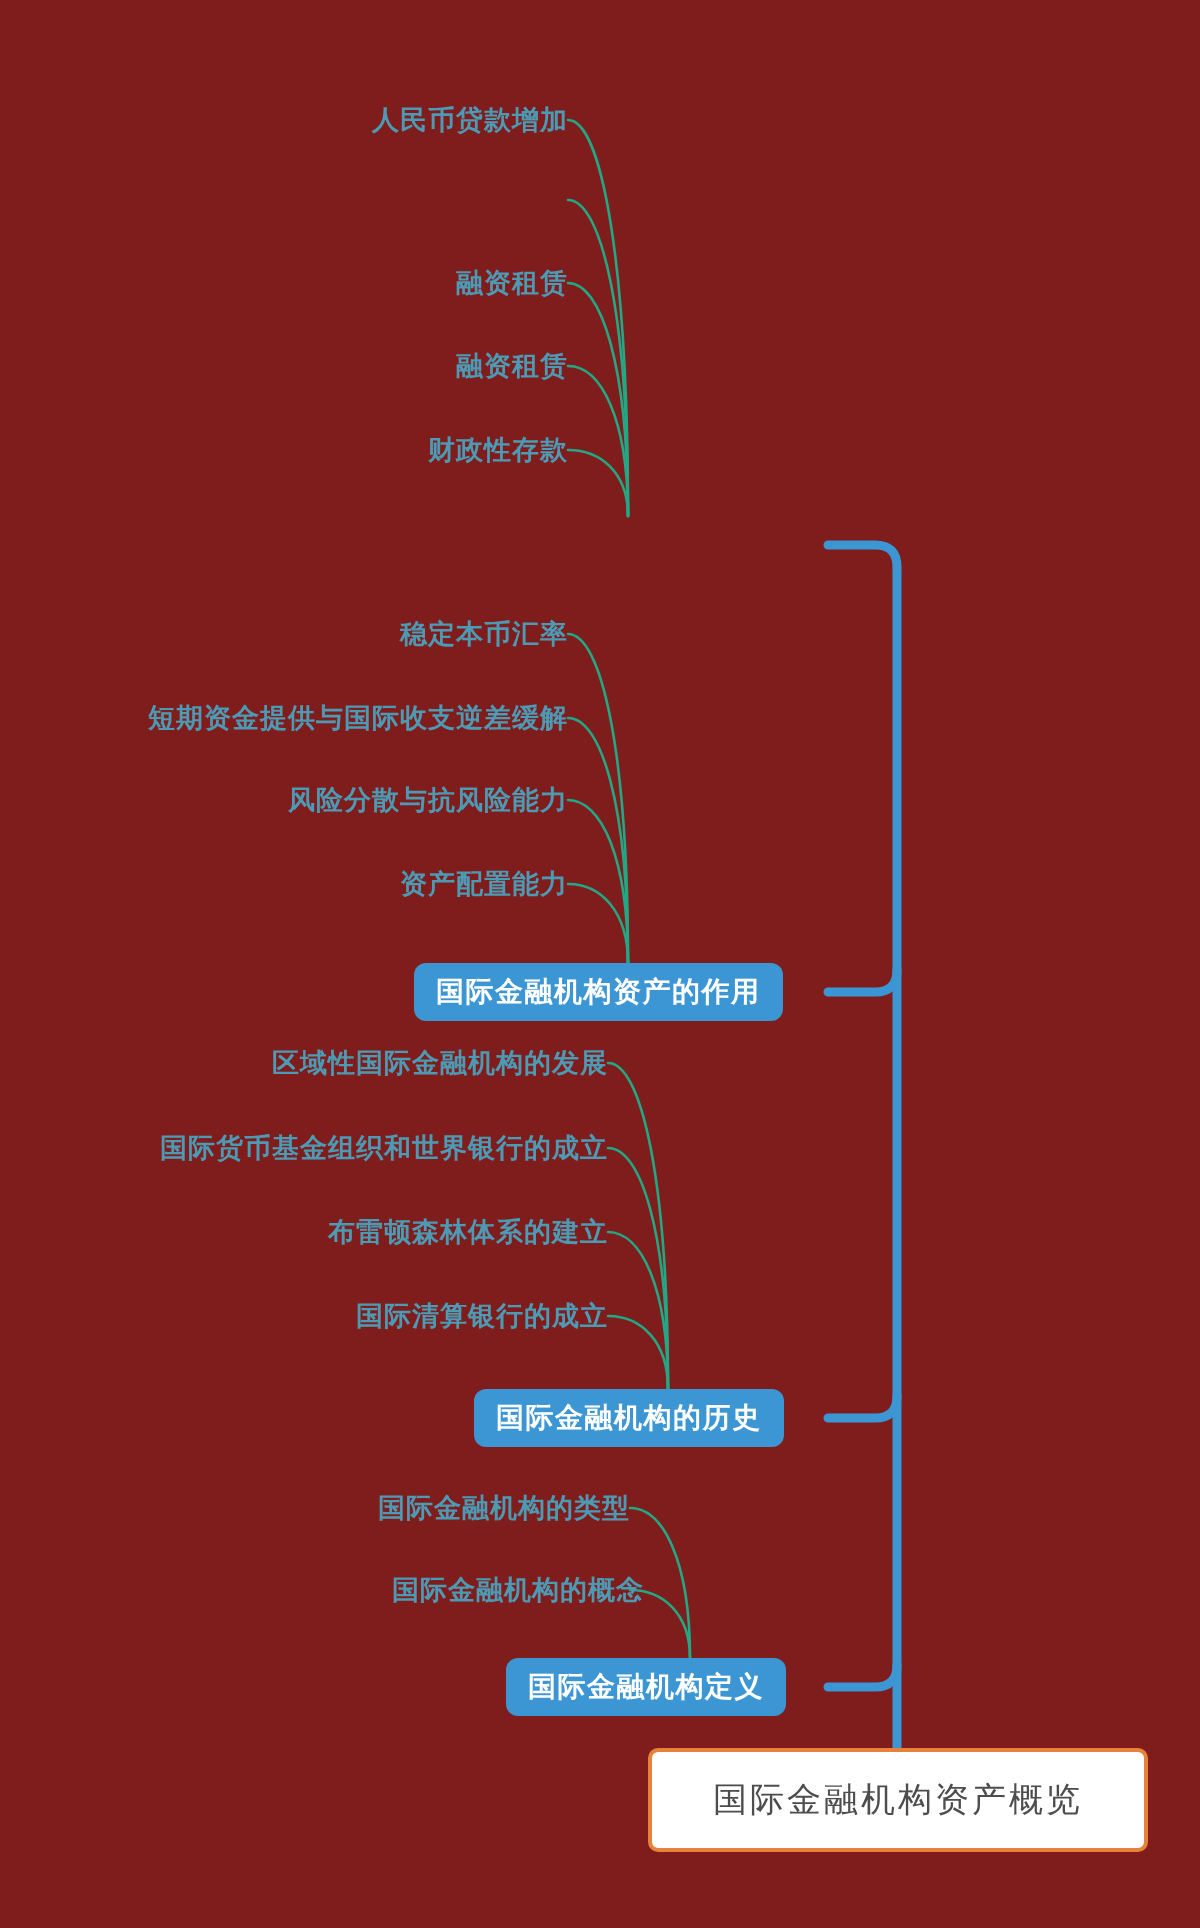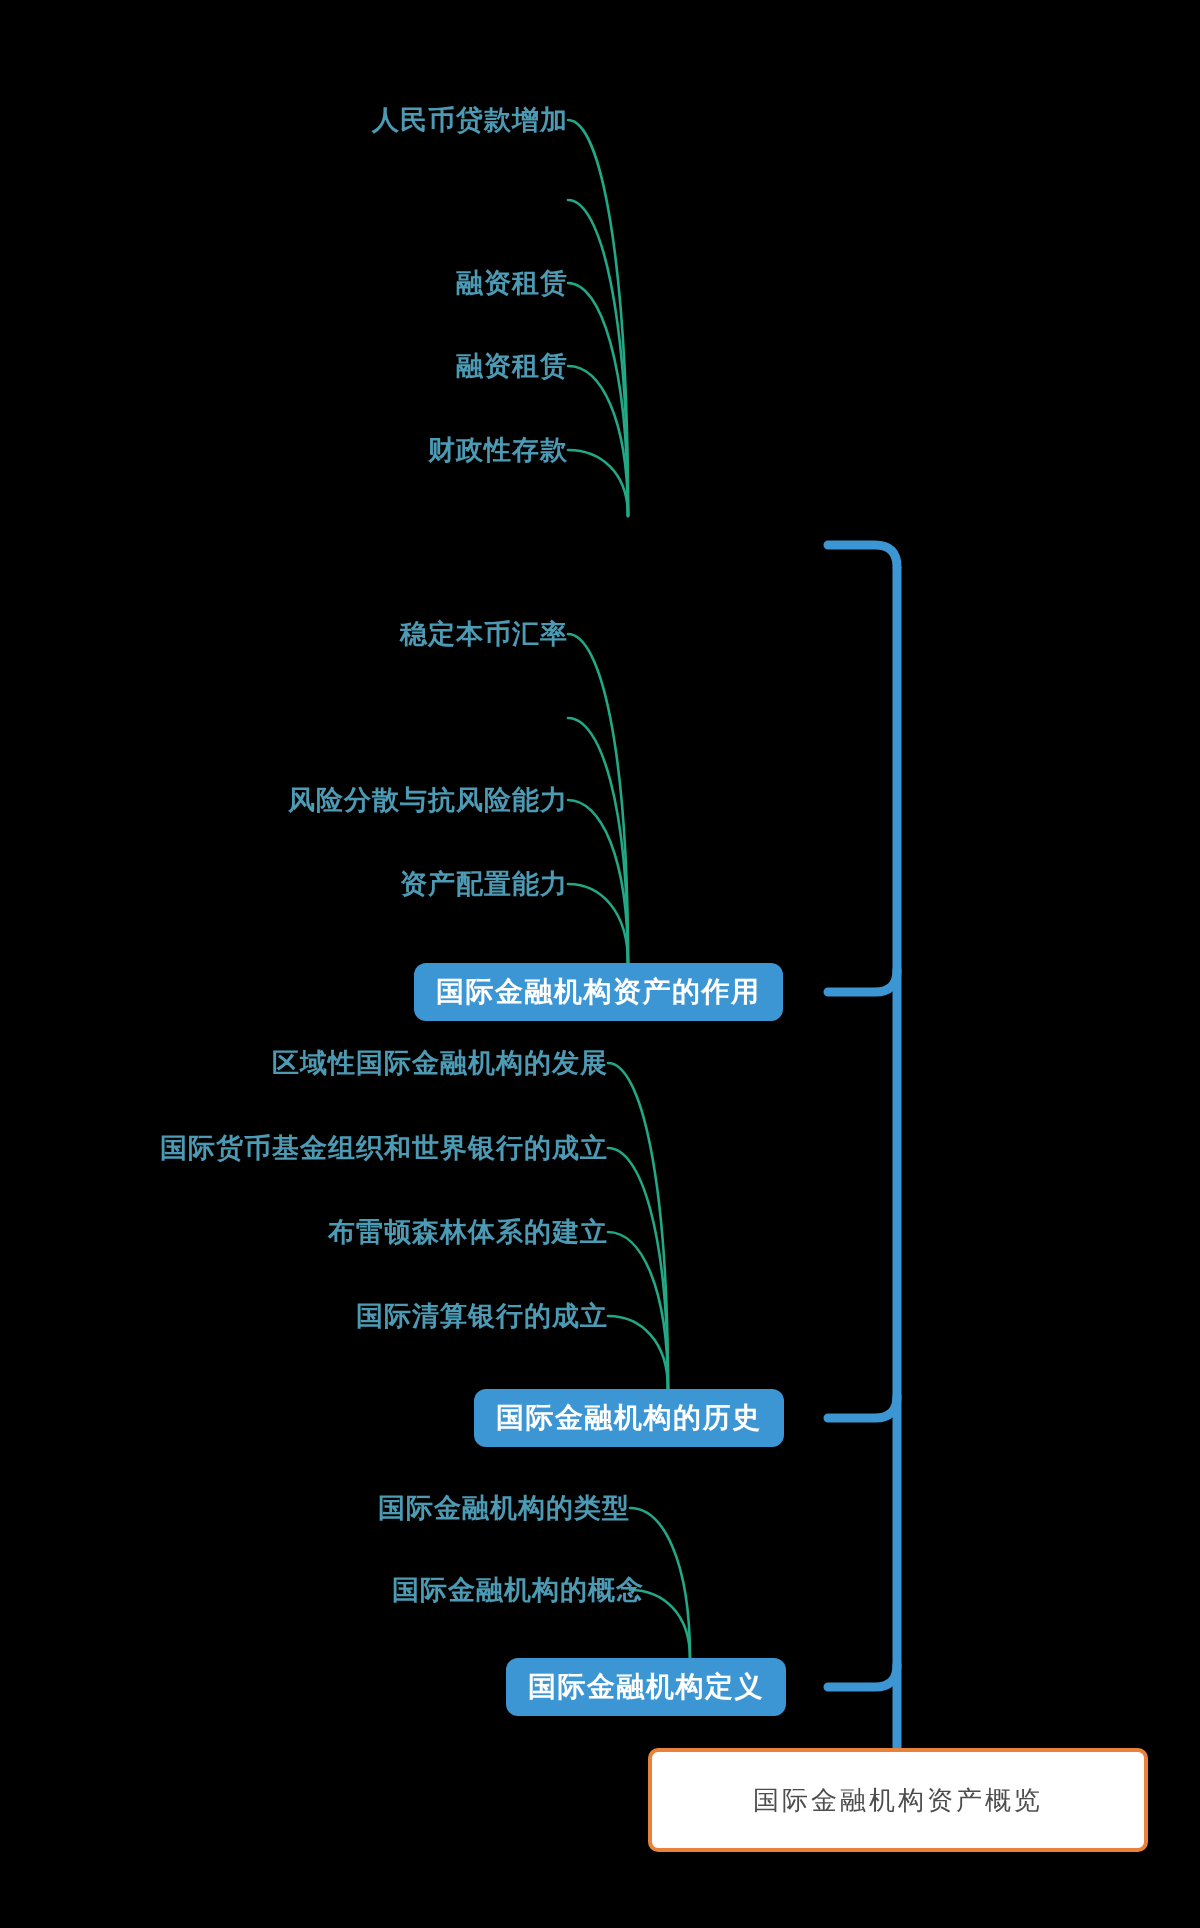--- a/index.html
+++ b/index.html
@@ -4,21 +4,21 @@
 <style>
   html,body{margin:0;padding:0;background:#ffffff;}
   body{
     font-family:"Liberation Sans","DejaVu Sans",sans-serif;
     -webkit-font-smoothing:antialiased;
   }
   #canvas{
     position:relative;
     width:1200px;
     height:1928px;
-    background:#000000;
+    background:#7f1d1d;
     overflow:hidden;
   }
   #wires{
     position:absolute;
     left:0;top:0;
     width:1200px;height:1928px;
     pointer-events:none;
   }
   
   .leaf{
@@ -53,21 +53,21 @@
   
   .root{
     position:absolute;
     display:flex;
     align-items:center;
     justify-content:center;
     background:#ffffff;
     border:4px solid #e8823a;
     border-radius:10px;
     color:#4d4d4d;
-    font-size:26px;
+    font-size:34px;
     font-weight:400;
     letter-spacing:3px;
     white-space:nowrap;
     box-sizing:border-box;
     font-family:"Liberation Serif","DejaVu Serif",serif;
   }
 </style>
 </head>
 <body>
 
@@ -95,20 +95,21 @@
       <path d="M 630 1508 C 663 1508 690 1560.5 690 1658" fill="none" stroke="#22a884" stroke-width="2.6" stroke-linecap="round"></path>
       <path d="M 630 1590 C 663 1590 690 1613.8 690 1658" fill="none" stroke="#22a884" stroke-width="2.6" stroke-linecap="round"></path>
     </svg>
 
   <div class="leaf" style="right:632px; top:120px;">人民币贷款增加</div>
   <div class="leaf" style="right:632px; top:283px;">融资租赁</div>
   <div class="leaf" style="right:632px; top:366px;">融资租赁</div>
   <div class="leaf" style="right:632px; top:450px;">财政性存款</div>
 
   <div class="leaf" style="right:632px; top:634px;text-align:right;">稳定本币汇率</div>
+  <div class="leaf" style="right:632px; top:718px;">短期资金提供与国际收支逆差缓解</div>
   <div class="leaf" style="right:632px; top:800px;">风险分散与抗风险能力</div>
   <div class="leaf" style="right:632px; top:884px;">资产配置能力</div>
 
   <div class="leaf" style="right:592px; top:1063px;">区域性国际金融机构的发展</div>
   <div class="leaf" style="right:592px; top:1148px;">国际货币基金组织和世界银行的成立</div>
   <div class="leaf" style="right:592px; top:1232px;">布雷顿森林体系的建立</div>
   <div class="leaf" style="right:592px; top:1316px;">国际清算银行的成立</div>
 
   <div class="leaf" style="right:570px; top:1508px;">国际金融机构的类型</div>
   <div class="leaf" style="right:556px; top:1590px;">国际金融机构的概念</div>

